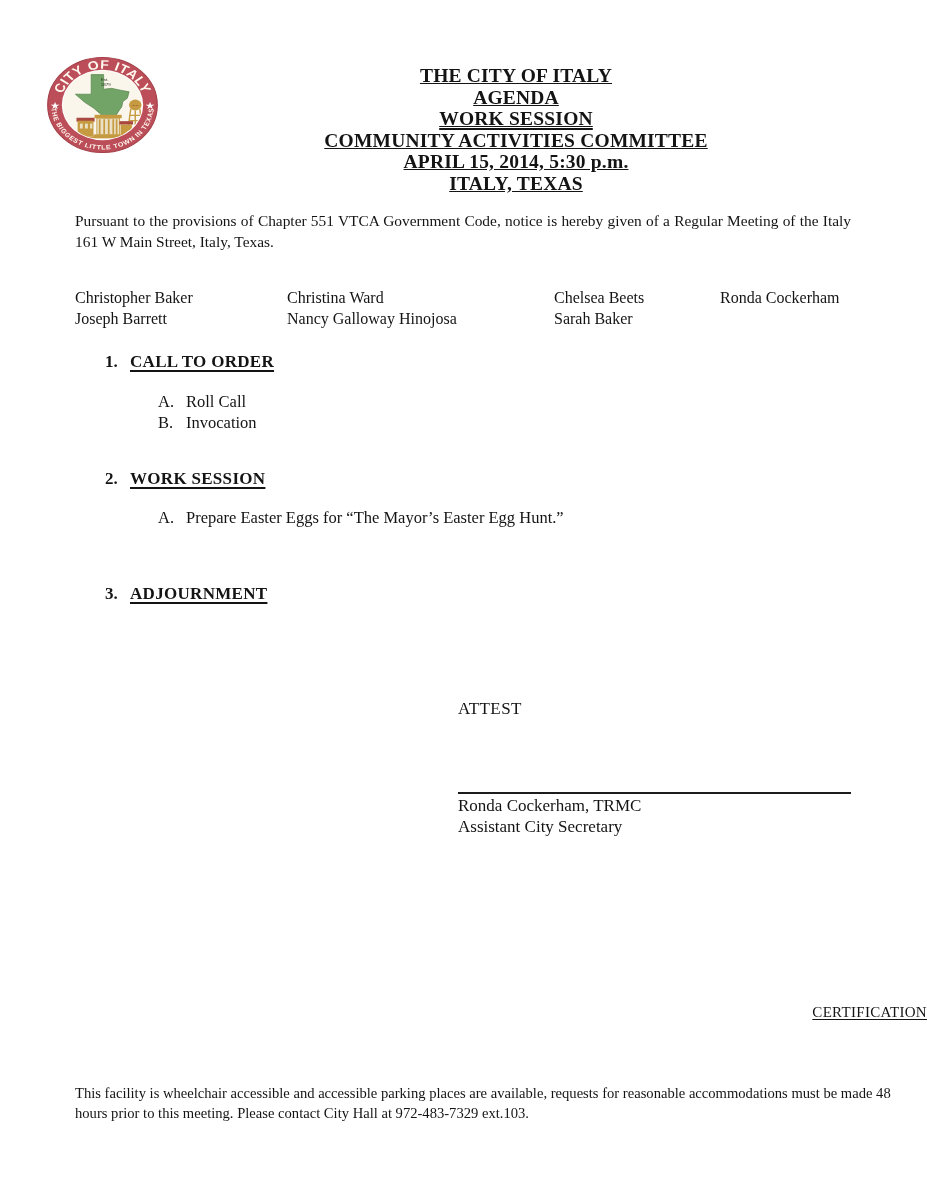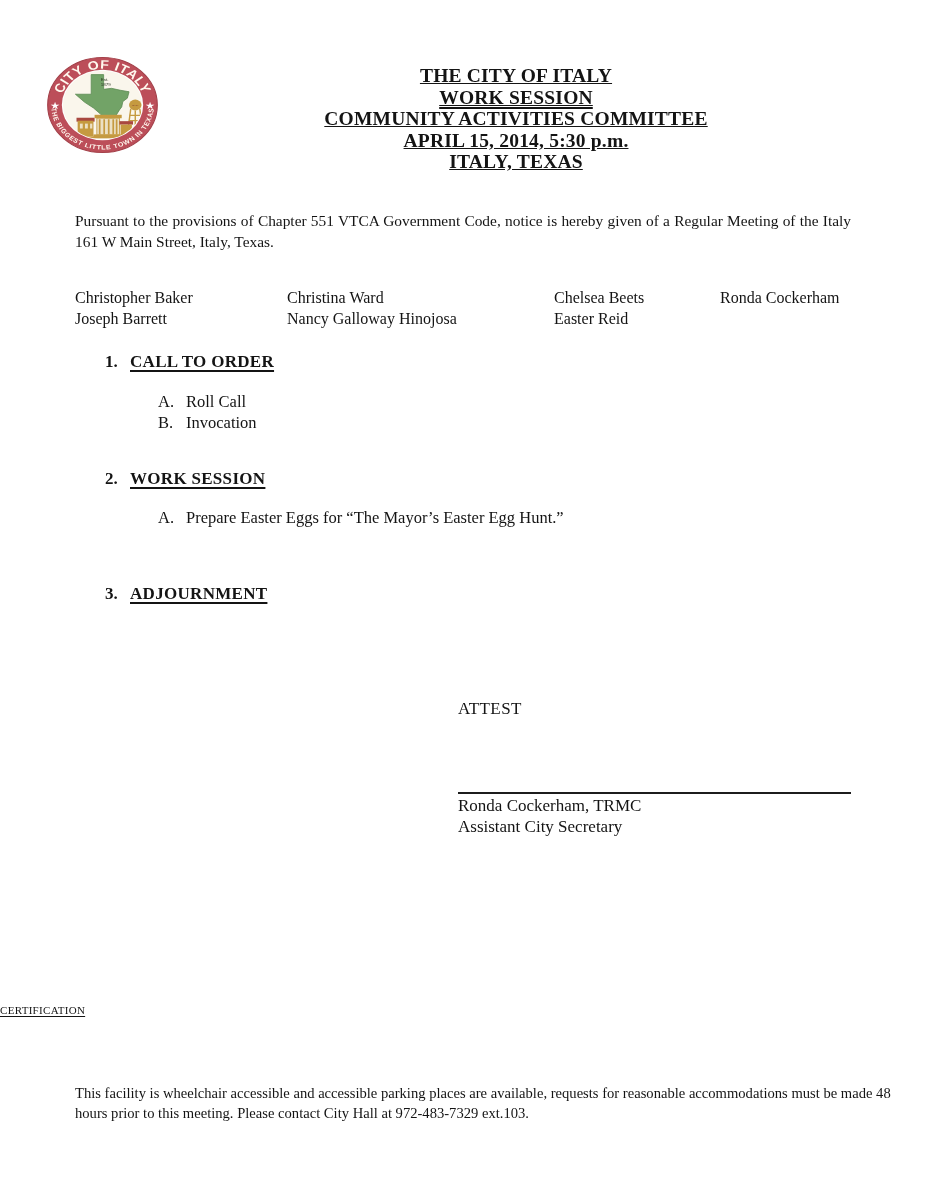--- a/index.html
+++ b/index.html
@@ -52,22 +52,22 @@
   .s1 { top: 392px; } .s2 { top: 508px; }
   .subitem { white-space: nowrap; }
   .subitem .letter { display: inline-block; width: 28px; }
   
   .attest-label { position: absolute; left: 458px; top: 699px; font-size: 17px; letter-spacing: 0.4px; }
   .sig-line { position: absolute; left: 458px; top: 792px; width: 393px; border-top: 2px solid #1c1c1c; }
   .signer { position: absolute; left: 458px; top: 796px; font-size: 17px; line-height: 20.7px; }
   .signer div { white-space: nowrap; }
   
   .cert-heading {
-    position: absolute; left: 0; top: 1004px; width: 927px; text-align: left;
-    font-size: 11px; letter-spacing: 0.3px;
+    position: absolute; left: 0; top: 1004px; width: 927px; text-align: right;
+    font-size: 15px; letter-spacing: 0.3px;
   }
   .cert-heading span { text-decoration: underline; text-underline-offset: 2px; }
   .cert-body { position: absolute; left: 75px; top: 1035px; width: 800px; font-size: 14.6px; line-height: 20.3px; }
   .cert-access { position: absolute; left: 75px; top: 1083px; width: 800px; font-size: 14.6px; line-height: 20.3px; }
   .cert-line { white-space: nowrap; }
 </style>
 </head>
 <body>
 
 <div class="page">
@@ -127,20 +127,21 @@
     <text font-size="25" font-weight="bold" fill="#fff8ee" letter-spacing="1">
       <textPath href="#arcTop" startOffset="50%" text-anchor="middle">CITY OF ITALY</textPath>
     </text>
     <text font-size="12.5" font-weight="bold" fill="#fff8ee" letter-spacing="1.2">
       <textPath href="#arcBottom" startOffset="50%" text-anchor="middle">THE BIGGEST LITTLE TOWN IN TEXAS</textPath>
     </text>
   </svg>
 
   <div class="header">
     <div class="h-line">THE CITY OF ITALY</div>
+    <div class="h-line">AGENDA</div>
     <div class="h-line u">WORK SESSION</div>
     <div class="h-line">COMMUNITY ACTIVITIES COMMITTEE</div>
     <div class="h-line">APRIL 15, 2014, 5:30 p.m.</div>
     <div class="h-line">ITALY, TEXAS</div>
   </div>
 
   <div class="notice">
     <div class="n-line just">Pursuant to the provisions of Chapter 551 VTCA Government Code, notice is hereby given of a Regular Meeting of the Italy</div>
     <div class="n-line">161 W Main Street, Italy, Texas.</div>
   </div>
@@ -149,21 +150,21 @@
     <div class="col c0">
       <div class="member-name">Christopher Baker</div>
       <div class="member-name">Joseph Barrett</div>
     </div>
     <div class="col c1">
       <div class="member-name">Christina Ward</div>
       <div class="member-name">Nancy Galloway Hinojosa</div>
     </div>
     <div class="col c2">
       <div class="member-name">Chelsea Beets</div>
-      <div class="member-name">Easter Reid</div>
+      <div class="member-name">Sarah Baker</div>
     </div>
     <div class="col c3">
       <div class="member-name">Ronda Cockerham</div>
     </div>
   </div>
 
   <div class="agenda-item i1">
     <span class="num">1.</span><span class="title">CALL TO ORDER</span>
   </div>
   <div class="subitems s1">

